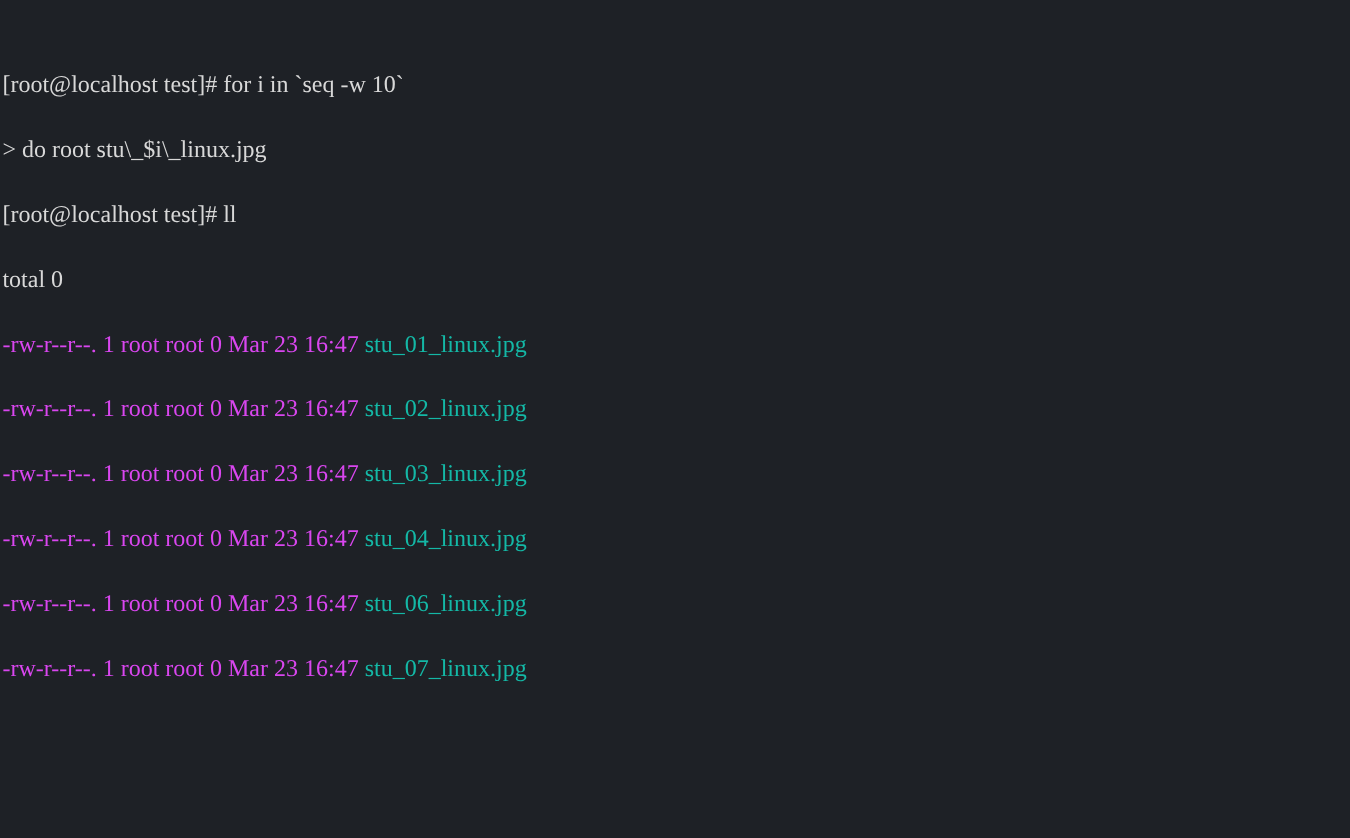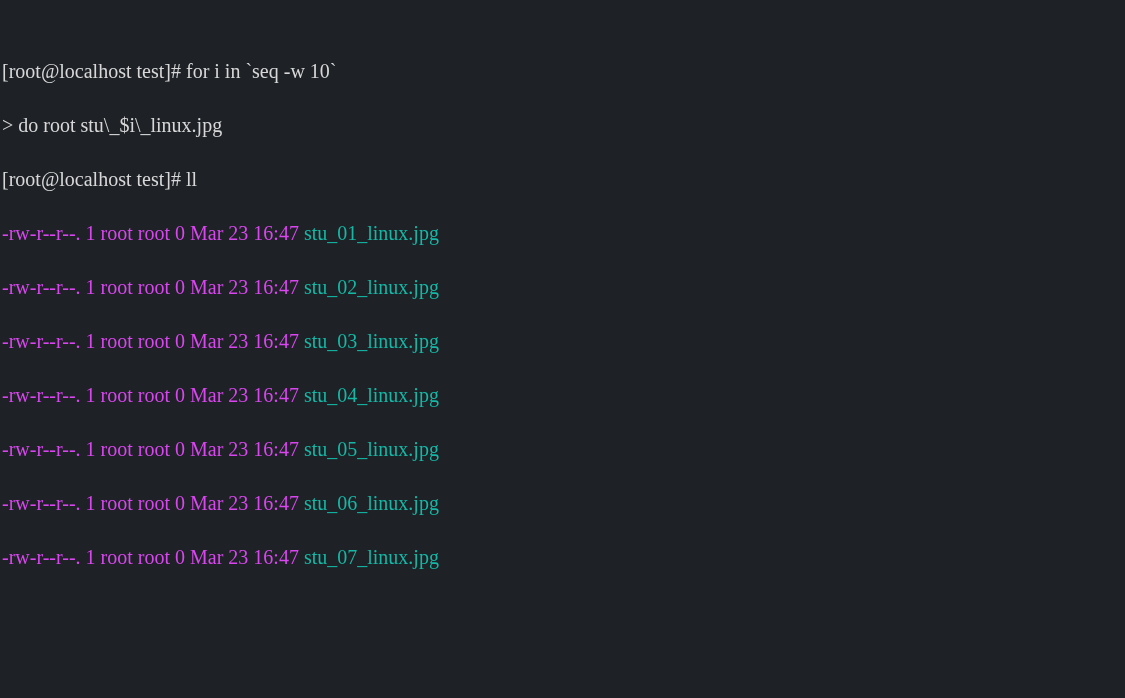--- a/index.html
+++ b/index.html
@@ -29,25 +29,25 @@
   .line { display: block; font-family: Liberation Serif, serif; }
 </style>
 </head>
 <body>
 
 <div class="term">
 
 <span class="line"><span class="prompt-bracket">[</span><span class="prompt-user">root</span><span class="prompt-at">@</span><span class="prompt-host">localhost</span><span> </span><span class="prompt-path">test</span><span class="prompt-bracket">]</span><span># </span><span class="cmd">for i in `seq -w 10`</span></span>
 <span class="line"><span>&gt; </span><span class="cmd">do root stu\_$i\_linux.jpg</span></span>
 <span class="line"><span class="prompt-bracket">[</span><span class="prompt-user">root</span><span class="prompt-at">@</span><span class="prompt-host">localhost</span><span> </span><span class="prompt-path">test</span><span class="prompt-bracket">]</span><span># </span><span class="cmd">ll</span></span>
+<span class="line">total 0</span>
 <span class="line"><span class="ls-perm">-rw-r--r--. 1 root root 0 Mar 23 16:47 </span><span class="ls-file">stu_01_linux.jpg</span></span>
 <span class="line"><span class="ls-perm">-rw-r--r--. 1 root root 0 Mar 23 16:47 </span><span class="ls-file">stu_02_linux.jpg</span></span>
 <span class="line"><span class="ls-perm">-rw-r--r--. 1 root root 0 Mar 23 16:47 </span><span class="ls-file">stu_03_linux.jpg</span></span>
 <span class="line"><span class="ls-perm">-rw-r--r--. 1 root root 0 Mar 23 16:47 </span><span class="ls-file">stu_04_linux.jpg</span></span>
-<span class="line"><span class="ls-perm">-rw-r--r--. 1 root root 0 Mar 23 16:47 </span><span class="ls-file">stu_05_linux.jpg</span></span>
 <span class="line"><span class="ls-perm">-rw-r--r--. 1 root root 0 Mar 23 16:47 </span><span class="ls-file">stu_06_linux.jpg</span></span>
 <span class="line"><span class="ls-perm">-rw-r--r--. 1 root root 0 Mar 23 16:47 </span><span class="ls-file">stu_07_linux.jpg</span></span>
 
 
 
 
 
 
 
 

